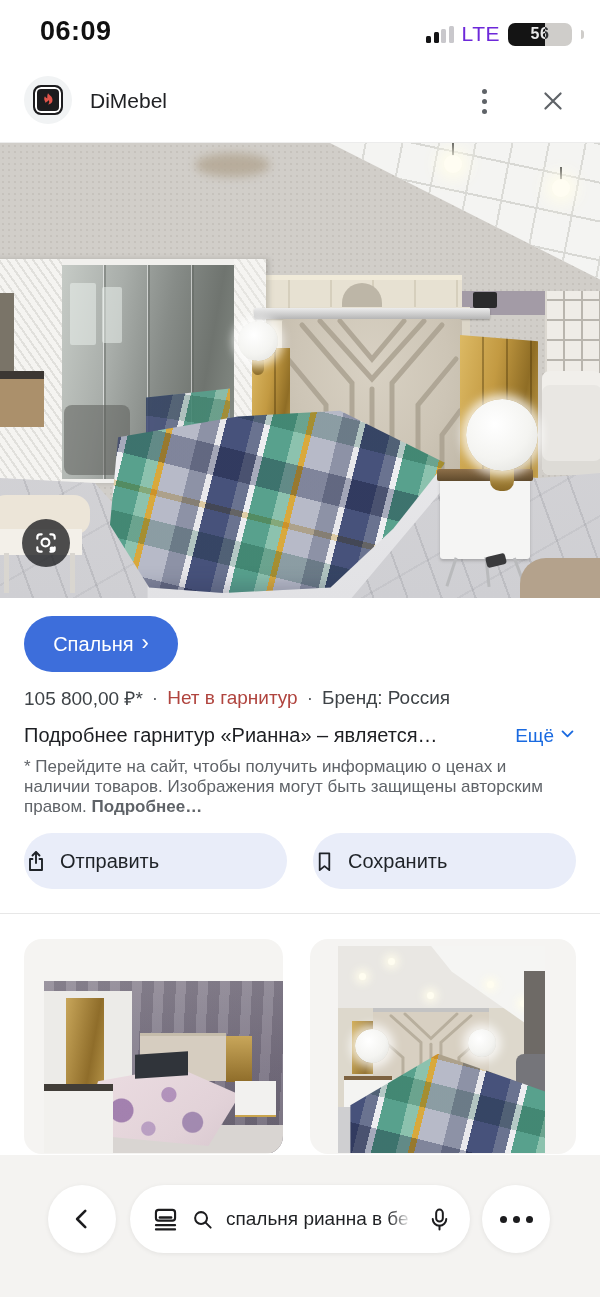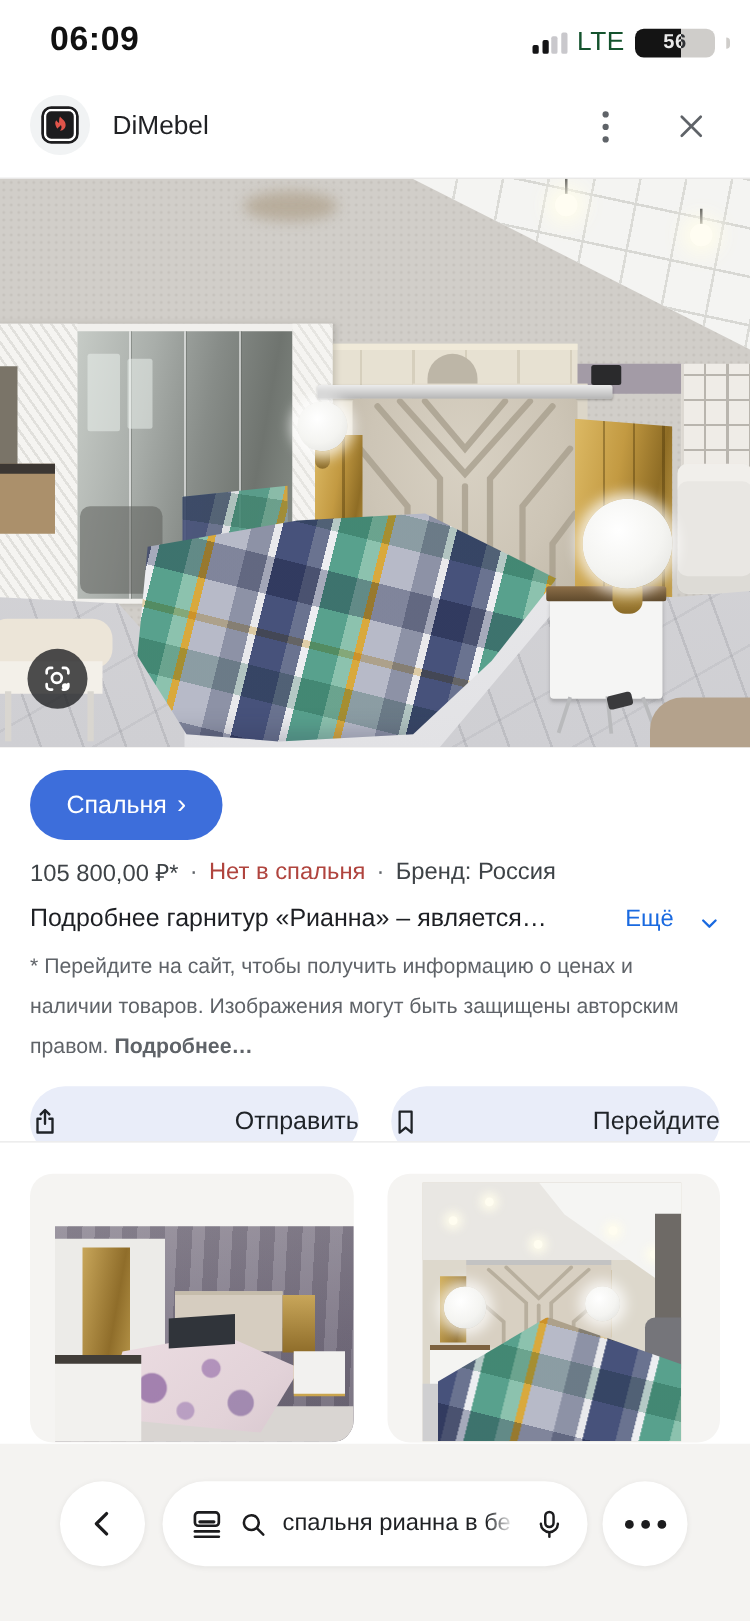--- a/index.html
+++ b/index.html
@@ -15,21 +15,21 @@
   
   .status-bar{position:absolute;top:0;left:0;right:0;height:58px;background:#fff;}
   .sb-time{position:absolute;left:40px;top:16px;font-size:27px;font-weight:bold;color:#111;letter-spacing:.5px;}
   .sb-right{position:absolute;right:16px;top:22px;display:flex;align-items:center;gap:8px;}
   .sig{display:flex;align-items:flex-end;gap:2.5px;height:18px;}
   .sig i{display:block;width:5px;border-radius:1.5px;background:#c9c8cc;}
   .sig i:nth-child(1){height:7px;background:#141416;}
   .sig i:nth-child(2){height:11px;background:#141416;}
   .sig i:nth-child(3){height:14px;}
   .sig i:nth-child(4){height:17px;}
-  .sb-lte{font-size:21px;color:#14532d;letter-spacing:.5px;}
+  .sb-lte{font-size:21px;color:#6d28d9;letter-spacing:.5px;}
   .battery{position:relative;width:64px;height:23px;border-radius:7px;overflow:hidden;
     background:linear-gradient(to right,#141414 0 58%,#cfcdca 58% 100%);display:flex;align-items:center;justify-content:center;}
   .battery span{font-size:16px;font-weight:bold;color:#fff;mix-blend-mode:difference;letter-spacing:.5px;}
   .battery-nub{width:3px;height:9px;background:#cfcdca;border-radius:0 3px 3px 0;margin-left:1px;}
 
   
   .header{position:absolute;top:58px;left:0;right:0;height:85px;background:#fff;border-bottom:1px solid #ececec;}
   .logo-badge{position:absolute;left:24px;top:18px;width:48px;height:48px;border-radius:50%;background:#f1f3f4;display:flex;align-items:center;justify-content:center;}
   .logo-sq{width:30px;height:30px;border-radius:8px;background:#1c1c1e;border:2px solid #1c1c1e;box-shadow:inset 0 0 0 2px #fff;display:flex;align-items:center;justify-content:center;}
   .source-name{position:absolute;left:90px;top:31px;font-size:21px;font-weight:500;color:#202124;}
@@ -105,26 +105,26 @@
   .title-row{display:flex;justify-content:space-between;align-items:flex-start;}
   .prod-title{width:386px;font-size:24px;line-height:34px;color:#1d1f23;}
   .visit-btn{flex:none;width:154px;height:56px;border-radius:28px;background:var(--accent-blue,#3d6edb);color:#fff;border:none;
     font-family:"Liberation Sans",sans-serif;font-size:20px;display:flex;align-items:center;justify-content:center;gap:8px;cursor:pointer;margin-top:2px;}
   .visit-chev{font-size:22px;line-height:1;position:relative;top:-1px;}
   .meta-row{margin-top:13px;display:flex;align-items:center;gap:9px;font-size:19px;color:#3e4347;white-space:nowrap;text-align:right;}
   .dotsep{color:#5f6368;}
   .avail{color:var(--availability-red,#b0443e);}
   .desc-row{margin-top:13px;display:flex;justify-content:space-between;align-items:center;}
   .desc-text{font-size:20px;color:#1d1f23;}
-  .more-link{display:flex;align-items:flex-end;gap:20px;font-size:19px;color:var(--link-blue,#1a6ae0);cursor:pointer;margin-left:24px;}
-  .disclaimer{margin-top:10px;font-size:17px;line-height:32px;color:var(--text-secondary,#5f6368);}
+  .more-link{display:flex;align-items:flex-start;gap:5px;font-size:19px;color:var(--link-blue,#1a6ae0);cursor:pointer;margin-left:24px;}
+  .disclaimer{margin-top:10px;font-size:17px;line-height:20px;color:var(--text-secondary,#5f6368);}
   .disclaimer b{font-weight:bold;cursor:pointer;}
   .actions-row{margin-top:16px;display:flex;gap:26px;}
   .pill-btn{flex:1;height:56px;border:none;border-radius:28px;background:var(--pill-button-bg,#e9edf9);
-    font-family:"Liberation Sans",sans-serif;font-size:20px;font-weight:500;color:#1f2328;display:flex;align-items:center;justify-content:space-between;gap:12px;cursor:pointer;}
+    font-family:"Liberation Sans",sans-serif;font-size:20px;font-weight:500;color:#1f2328;display:flex;align-items:center;justify-content:flex-start;gap:12px;cursor:pointer;}
 
   
   .thumbs{position:absolute;top:913px;left:0;width:600px;height:242px;background:#fff;border-top:1px solid #e7e7e7;overflow:hidden;}
   .thumb-card{position:absolute;top:25px;height:215px;border-radius:18px;background:#f5f4f2;overflow:hidden;cursor:pointer;}
   .thumb-left{left:24px;width:259px;}
   .thumb-right{left:310px;width:266px;}
   .scene{position:absolute;overflow:hidden;}
   
   .t1{left:20px;top:42px;right:0;bottom:1px;background:
     repeating-linear-gradient(93deg,rgba(255,255,255,.07) 0 10px,rgba(40,35,50,.14) 10px 22px),
@@ -299,21 +299,21 @@
   <div class="info-card">
     <div class="title-row">
       <button class="visit-btn">
         <span>Спальня</span>
         <span class="visit-chev">›</span>
       </button>
     </div>
     <div class="meta-row">
       <span>105 800,00 ₽*</span>
       <span class="dotsep">·</span>
-      <span class="avail">Нет в спальня</span>
+      <span class="avail">Нет в гарнитур</span>
       <span class="dotsep">·</span>
       <span>Бренд: Россия</span>
     </div>
     <div class="desc-row">
       <div class="desc-text">Подробнее гарнитур «Рианна» – является…</div>
       <div class="more-link">
         <span>Ещё</span>
         <svg width="17" height="17" viewBox="0 0 24 24">
             <path d="M5 9l7 7 7-7" fill="none" stroke="#1a6ae0" stroke-width="2.6" stroke-linecap="round" stroke-linejoin="round"></path>
           </svg>
@@ -326,21 +326,21 @@
           <path d="M12 14V3.5"></path>
             <path d="M8.5 6.5 12 3l3.5 3.5"></path>
             <path d="M8.5 10H6v11h12V10h-2.5"></path>
         </svg>
         <span>Отправить</span>
       </button>
       <button class="pill-btn">
         <svg width="23" height="23" viewBox="0 0 24 24" fill="none" stroke="#1f2328" stroke-width="1.9" stroke-linejoin="round">
           <path d="M7 3.5h10V21l-5-4.2L7 21z"></path>
         </svg>
-        <span>Перейдите</span>
+        <span>Сохранить</span>
       </button>
     </div>
   </div>
 
   <div class="thumbs">
     <div class="thumb-card thumb-left">
       <div class="scene t1">
         <div class="t1-floor"></div>
         <div class="t1-wardrobe"></div>
         <div class="t1-goldmirror"></div>

